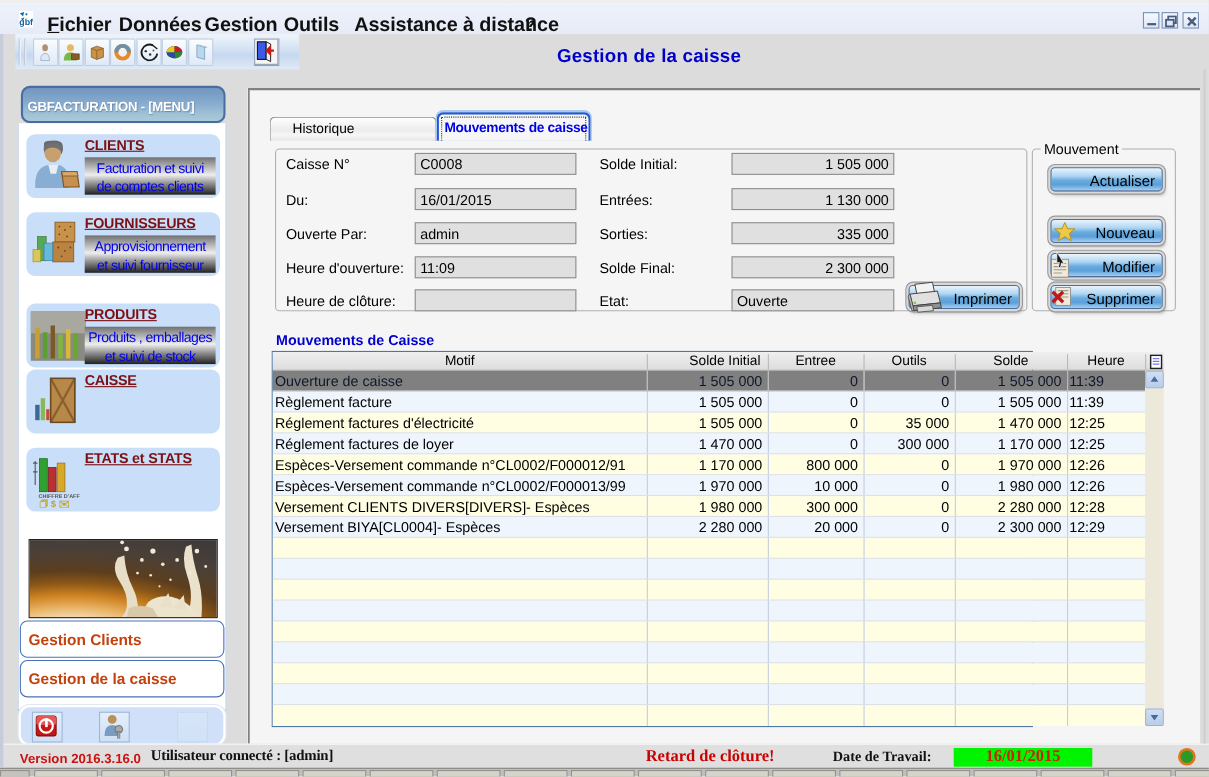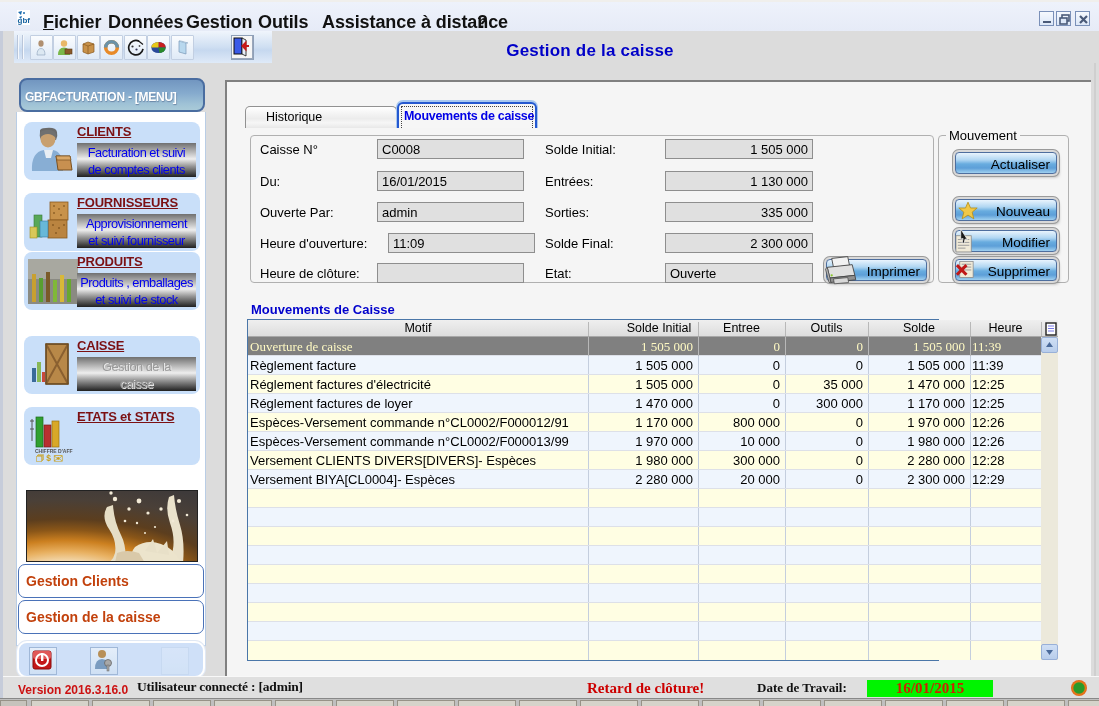--- a/index.html
+++ b/index.html
@@ -66,21 +66,21 @@
 
 #tbllabel { position:absolute; left:26px; top:222px; color:#0000cc; font-weight:bold; font-size:13px; }
 #tbl { position:absolute; left:22px; top:239px; width:692px; height:342px; border:1px solid #4a76a8; background:#fff; font-size:13px; }
 #thead { position:absolute; left:0; top:0; width:810px; height:17px; background:linear-gradient(#efefef,#dddddd); border-bottom:1px solid #a8a8a8; }
 .th { position:absolute; top:1px; font-size:12.5px; text-align:center; color:#000; }
 .thsep { position:absolute; top:2px; width:1px; height:14px; background:#b8b8b8; }
 #rows { position:absolute; left:0; top:17px; width:793px; height:323px; }
 .row { position:absolute; left:0; width:793px; height:19px; }
 .row.y { background:#fffee3; }
 .row.b { background:#eff5fd; }
-.row.sel { background:#808080; color:#fef9c3;font-family:Liberation Serif, serif; }
+.row.sel { background:#808080; color:#0f172a; }
 .cell { position:absolute; top:2px; white-space:nowrap; overflow:hidden; font-size:13px; }
 .cr { text-align:right; }
 .gv { position:absolute; top:0; width:1px; height:323px; }
 
 
 #vscroll { position:absolute; left:793px; top:17px; width:17px; height:323px; background:#ece9db; }
 .sbtn { position:absolute; left:0; width:17px; height:16px; background:linear-gradient(#cfdff5,#b8cdeb); border:1px solid #98b0d8; border-radius:2px; }
 
 
 #statusbar { left:0; top:676px; width:1099px; height:22px; background:#dfdfdf; border-top:1px solid #f8f8f8; font-size:13px; }
@@ -214,21 +214,21 @@
       <ellipse cx="22" cy="13" rx="7.5" ry="8.5" fill="#c8a070"></ellipse>
       <path d="M14 8 Q14 4 22 4 Q30 4 30 9 L30 12 Q26 8 22 8 Q17 8 14 12 Z" fill="#707070"></path>
       <path d="M6 45 Q5 26 18 24 L27 24 Q38 26 37 45 Z" fill="#88aed4"></path>
       <path d="M18 24 L27 24 L25 32 L20 32 Z" fill="#e8eef4"></path>
       <path d="M30 30 L44 30 L46 44 L32 44 Z" fill="#c89050" stroke="#7a5020" stroke-width="1"></path>
       <path d="M30 30 L44 30 L45 34 L31 34 Z" fill="#daa868" stroke="#7a5020" stroke-width="0.7"></path>
     </svg>
     <div class="cardtitle">CLIENTS</div>
     <div class="cardbtn">Facturation et suivi<br>de comptes clients</div>
   </div>
-  <div class="card" style="top:140px;">
+  <div class="card" style="top:164px;">
     <svg class="cardicon" viewBox="0 0 54 51" preserveAspectRatio="none">
       <rect x="2" y="3" width="50" height="45" fill="#8a8a82"></rect>
       <rect x="2" y="3" width="50" height="20" fill="#a8a8a0"></rect>
       <path d="M6 18 L10 18 L10 46 L6 46 Z" fill="#c8a030"></path>
       <path d="M13 22 L17 22 L17 46 L13 46 Z" fill="#58a030"></path>
       <path d="M20 16 L24 16 L24 46 L20 46 Z" fill="#7a5a28"></path>
       <path d="M27 24 L31 24 L31 46 L27 46 Z" fill="#80b838"></path>
       <path d="M34 19 L38 19 L38 46 L34 46 Z" fill="#d8b838"></path>
       <path d="M41 23 L45 23 L45 46 L41 46 Z" fill="#68a830"></path>
     </svg>
@@ -238,21 +238,20 @@
   <div class="card" style="top:224px;">
     <svg class="cardicon" viewBox="0 0 54 51">
       <rect x="20" y="4" width="22" height="40" fill="#b88848" stroke="#6a4a20" stroke-width="1.2"></rect>
       <path d="M20 4 L42 44 M42 4 L20 44" stroke="#8a6030" stroke-width="2"></path>
       <rect x="20" y="4" width="22" height="40" fill="none" stroke="#6a4a20" stroke-width="1.2"></rect>
       <rect x="6" y="28" width="4" height="14" fill="#3a6a9a"></rect>
       <rect x="11" y="22" width="4" height="20" fill="#88b858"></rect>
       <rect x="16" y="32" width="3" height="10" fill="#c84a3a"></rect>
     </svg>
     <div class="cardtitle">CAISSE</div>
-    <div class="cardbtn" style="color:#9a9a9a;text-shadow:1px 1px 0 #e8e8e8;">Gestion de la<br>caisse</div>
   </div>
   <div class="card" style="top:295px;">
     <svg class="cardicon" viewBox="0 0 54 51">
       <rect x="10" y="6" width="7" height="30" fill="#30a030" stroke="#1a6a1a" stroke-width="0.7"></rect>
       <rect x="18" y="14" width="7" height="22" fill="#b83030" stroke="#7a1a1a" stroke-width="0.7"></rect>
       <rect x="26" y="10" width="7" height="26" fill="#d8a828" stroke="#9a7210" stroke-width="0.7"></rect>
       <path d="M4 10 L8 10 M6 8 L6 30 M4 18 L8 18" stroke="#555" stroke-width="1"></path>
       <text x="9" y="42" font-size="5" fill="#555" font-weight="bold">CHIFFRE D'AFF</text>
       <text x="10" y="50" font-size="8.5" fill="#c8a020" font-weight="bold">🗇 $ ✉</text>
     </svg>
@@ -331,21 +330,21 @@
   <div class="groupbox" style="left:25px;top:55px;width:684px;height:148px;"></div>
 
   <div class="flabel" style="left:35px;top:62px;">Caisse N°</div>
   <div class="flabel" style="left:35px;top:94px;">Du:</div>
   <div class="flabel" style="left:35px;top:125px;">Ouverte Par:</div>
   <div class="flabel" style="left:35px;top:156px;">Heure d'ouverture:</div>
   <div class="flabel" style="left:35px;top:186px;">Heure de clôture:</div>
   <div class="finput" style="left:152px;top:59px;">C0008</div>
   <div class="finput" style="left:152px;top:91px;">16/01/2015</div>
   <div class="finput" style="left:152px;top:122px;">admin</div>
-  <div class="finput" style="left:152px;top:153px;margin-left:11px;">11:09</div>
+  <div class="finput" style="left:152px;top:153px;">11:09</div>
   <div class="finput" style="left:152px;top:183px;"></div>
 
   <div class="flabel" style="left:320px;top:62px;">Solde Initial:</div>
   <div class="flabel" style="left:320px;top:94px;">Entrées:</div>
   <div class="flabel" style="left:320px;top:125px;">Sorties:</div>
   <div class="flabel" style="left:320px;top:156px;">Solde Final:</div>
   <div class="flabel" style="left:320px;top:186px;">Etat:</div>
   <div class="finput fnum" style="left:440px;top:59px;width:148px;">1 505 000</div>
   <div class="finput fnum" style="left:440px;top:91px;width:148px;">1 130 000</div>
   <div class="finput fnum" style="left:440px;top:122px;width:148px;">335 000</div>

